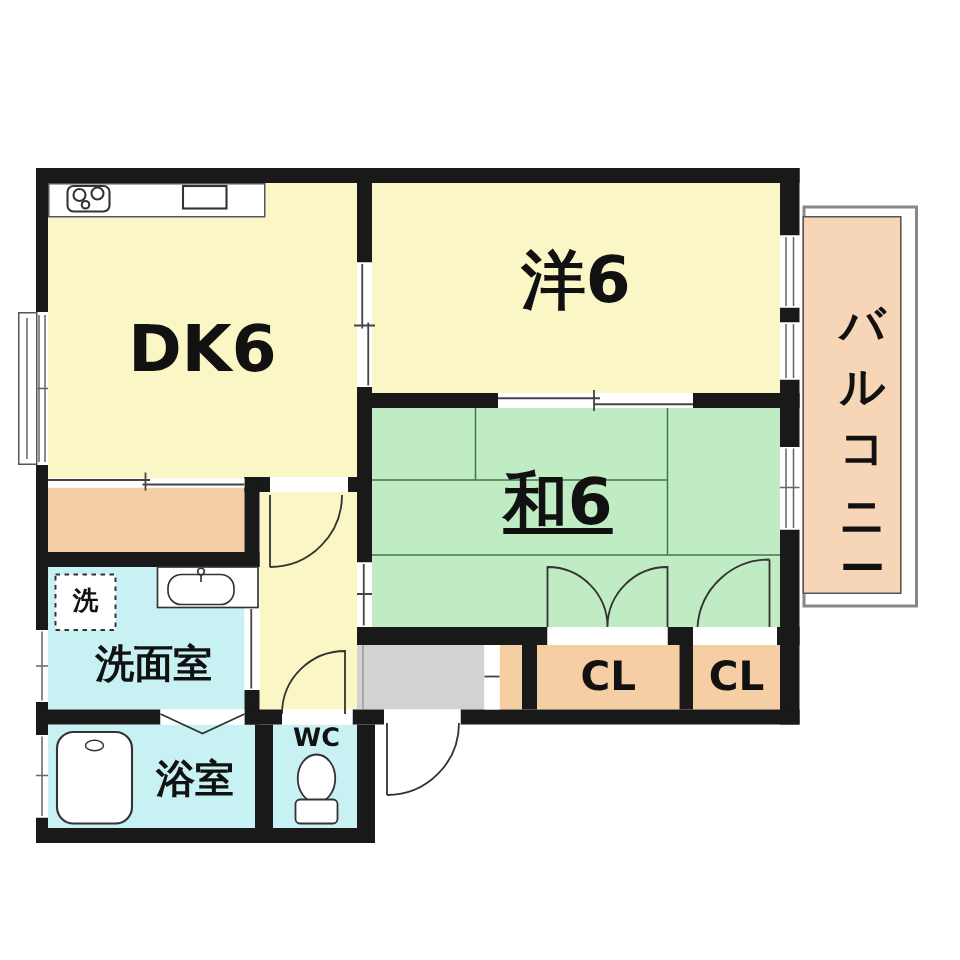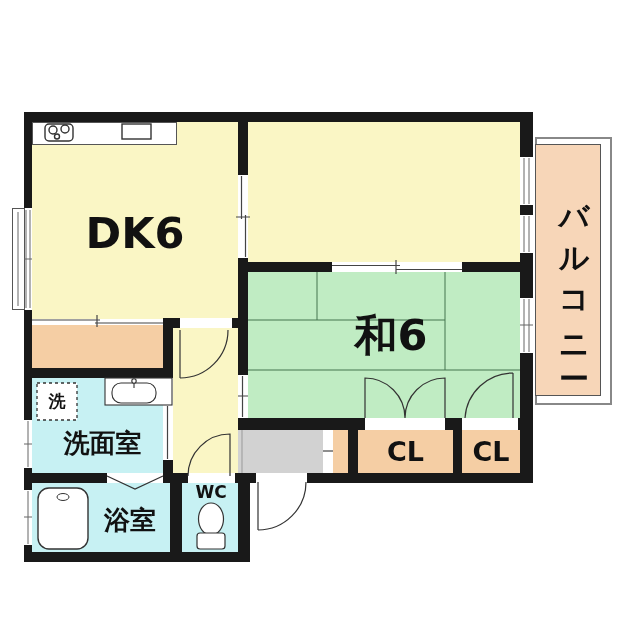--- a/index.html
+++ b/index.html
@@ -8,21 +8,21 @@
   .abs{position:absolute;}
   .lbl{position:absolute;color:#111;font-weight:700;line-height:1;white-space:nowrap;
        font-family:"DejaVu Sans",sans-serif;}
   .flex{display:flex;align-items:center;justify-content:center;}
   #winbox{position:absolute;left:12px;top:208px;width:11px;height:100px;background:#fff;border:1px solid #555;}
   #counter{position:absolute;left:32px;top:122px;width:143px;height:21px;background:#fff;border:1px solid #555;}
   #balcony-rail{position:absolute;left:535px;top:137px;width:73px;height:264px;background:#fff;border:2px solid #888;}
   #balcony{position:absolute;left:535px;top:144px;width:64px;height:250px;background:#f7d6b8;border:1px solid #555;}
   #lbl-dk{left:60px;top:212px;width:150px;text-align:center;font-size:43px;}
   #lbl-western{left:308px;top:166px;width:152px;text-align:center;font-size:43px;}
-  #lbl-japanese{left:315px;top:314px;width:152px;text-align:center;font-size:43px;}
+  #lbl-japanese{left:296px;top:314px;width:152px;text-align:center;font-size:43px;text-decoration:underline;}
   #lbl-entrance{left:238px;top:430px;width:85px;height:43px;font-size:28px;}
   #lbl-cl1{left:358px;top:430px;width:95px;height:43px;font-size:27px;}
   #lbl-cl2{left:462px;top:430px;width:58px;height:43px;font-size:27px;}
   #lbl-washroom{left:32px;top:430px;width:141px;text-align:center;font-size:26px;}
   #lbl-bathroom{left:60px;top:507px;width:140px;text-align:center;font-size:26px;}
   #lbl-wc{left:183px;top:484px;width:56px;text-align:center;font-size:17px;}
   #lbl-washer{left:37px;top:383px;width:40px;height:37px;font-size:17px;}
   #lbl-balcony{left:551px;top:163px;width:38px;height:230px;writing-mode:vertical-rl;
                text-orientation:mixed;font-size:30px;letter-spacing:11px;text-align:left;
                display:flex;justify-content:center;}
@@ -157,20 +157,21 @@
         <ellipse cx="63" cy="497" rx="6" ry="3.5" stroke-width="1"></ellipse>
       </g>
       <g stroke-width="1.2">
         <ellipse cx="211" cy="519" rx="12.5" ry="16"></ellipse>
         <rect x="197" y="533" width="28" height="16" rx="3"></rect>
       </g>
     </g>
   </svg>
 
   <div class="lbl" id="lbl-dk">DK6</div>
+  <div class="lbl" id="lbl-western">洋6</div>
   <div class="lbl" id="lbl-japanese">和6</div>
   <div class="lbl flex" id="lbl-cl1">CL</div>
   <div class="lbl flex" id="lbl-cl2">CL</div>
   <div class="lbl" id="lbl-bathroom">浴室</div>
   <div class="lbl" id="lbl-washroom">洗面室</div>
   <div class="lbl" id="lbl-wc">WC</div>
   <div class="lbl flex" id="lbl-washer">洗</div>
   <div class="lbl" id="lbl-balcony">バルコニー</div>
 </div>
 

